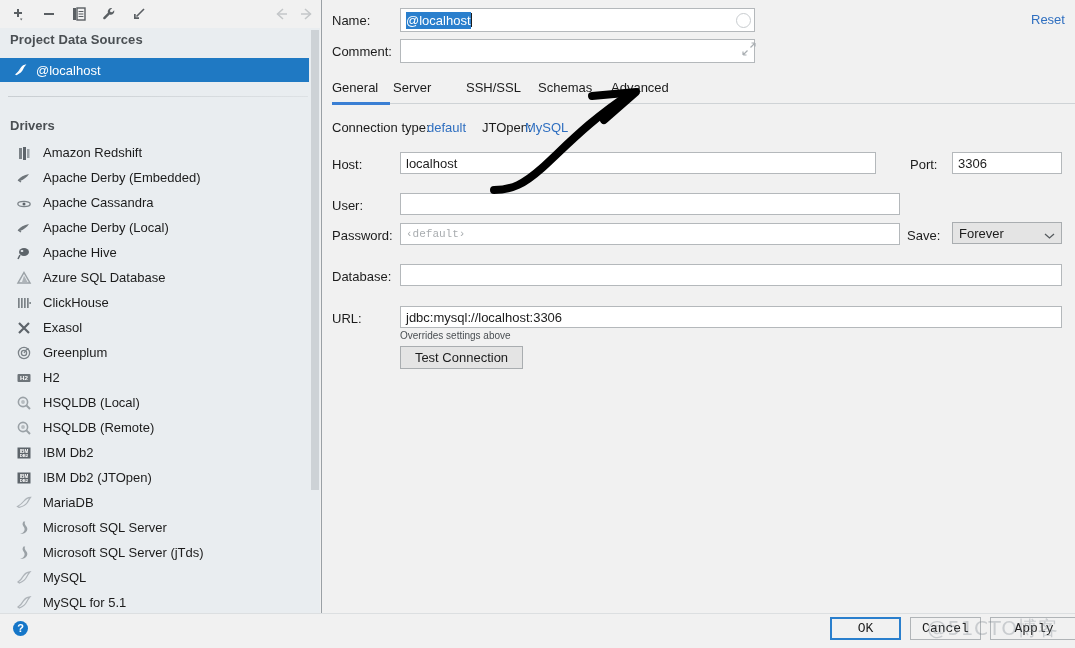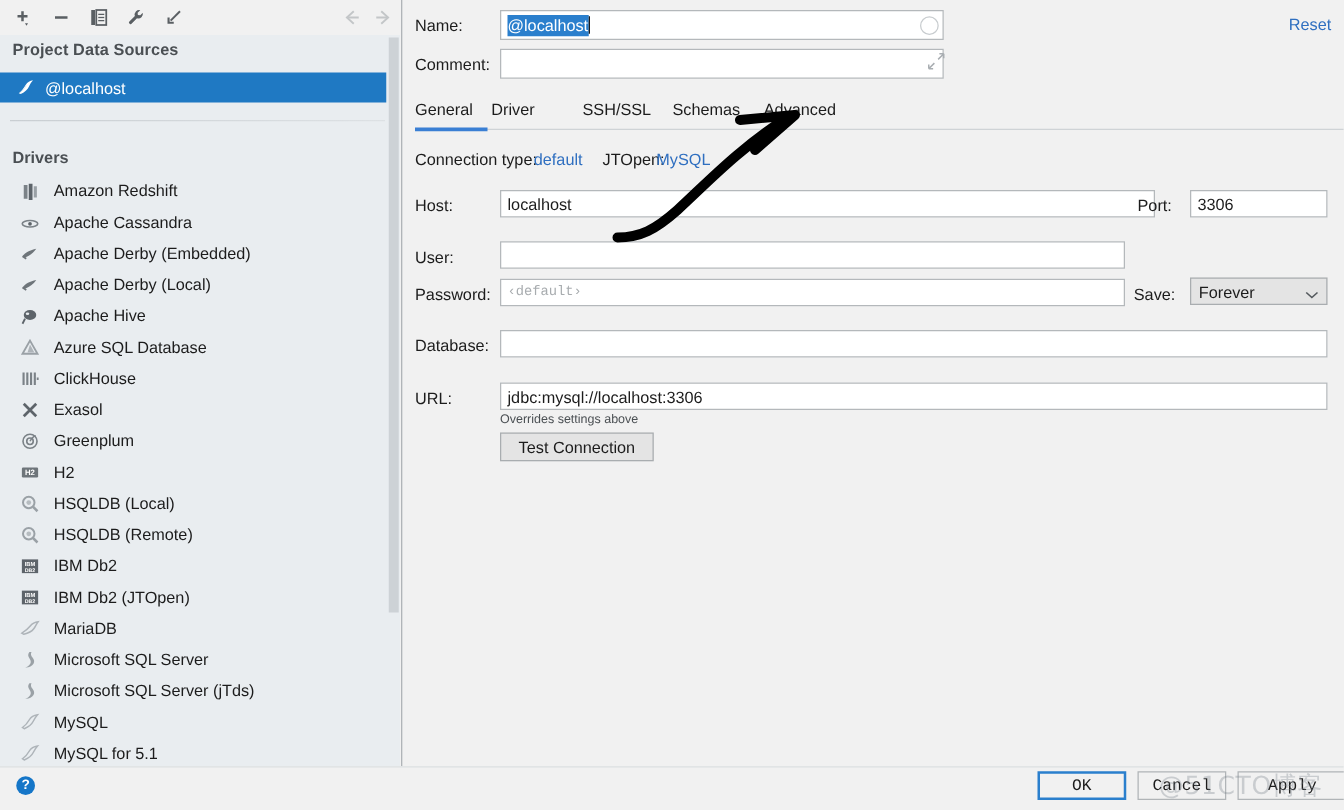--- a/index.html
+++ b/index.html
@@ -346,34 +346,34 @@
               <rect x="3" y="3" width="3" height="11" fill="#7b8287"></rect>
               <rect x="7" y="2" width="3" height="13" fill="#5d646a"></rect>
               <rect x="11" y="4" width="2.5" height="9" fill="#9aa1a6"></rect>
             </svg>
           </span>
           <span class="d-label">Amazon Redshift</span>
         </div>
         <div class="driver-row">
           <span class="d-ico">
             <svg width="16" height="16" viewBox="0 0 16 16">
+              <path d="M2 10 C4 7 8 5 13 4 C11 7 8 9.5 4 11 Z" fill="#6e757a"></path>
+              <path d="M2 10 L5 12" stroke="#6e757a" stroke-width="1.4"></path>
+            </svg>
+          </span>
+          <span class="d-label">Apache Derby (Embedded)</span>
+        </div>
+        <div class="driver-row">
+          <span class="d-ico">
+            <svg width="16" height="16" viewBox="0 0 16 16">
               <ellipse cx="8" cy="9" rx="6.2" ry="2.6" fill="none" stroke="#7b8287" stroke-width="1.3"></ellipse>
               <circle cx="8" cy="9" r="1.5" fill="#5d646a"></circle>
             </svg>
           </span>
           <span class="d-label">Apache Cassandra</span>
-        </div>
-        <div class="driver-row">
-          <span class="d-ico">
-            <svg width="16" height="16" viewBox="0 0 16 16">
-              <path d="M2 10 C4 7 8 5 13 4 C11 7 8 9.5 4 11 Z" fill="#6e757a"></path>
-              <path d="M2 10 L5 12" stroke="#6e757a" stroke-width="1.4"></path>
-            </svg>
-          </span>
-          <span class="d-label">Apache Derby (Embedded)</span>
         </div>
         <div class="driver-row">
           <span class="d-ico">
             <svg width="16" height="16" viewBox="0 0 16 16">
               <path d="M2 10 C4 7 8 5 13 4 C11 7 8 9.5 4 11 Z" fill="#6e757a"></path>
               <path d="M2 10 L5 12" stroke="#6e757a" stroke-width="1.4"></path>
             </svg>
           </span>
           <span class="d-label">Apache Derby (Local)</span>
         </div>
@@ -539,35 +539,35 @@
       <svg width="14" height="14" viewBox="0 0 14 14">
         <path d="M13 1 L8.5 5.5 M13 1 L13 4.5 M13 1 L9.5 1" stroke="#a9aeb2" stroke-width="1.2" fill="none"></path>
         <path d="M1 13 L5.5 8.5 M1 13 L1 9.5 M1 13 L4.5 13" stroke="#a9aeb2" stroke-width="1.2" fill="none"></path>
       </svg>
     </div>
 
     <div id="reset-link">Reset</div>
 
     <div id="tabs">
         <div class="tab" style="left: 0px;">General</div>
-        <div class="tab" style="left: 61px;">Driver</div>
+        <div class="tab" style="left: 61px;">Server</div>
         <div class="tab" style="left: 134px;">SSH/SSL</div>
         <div class="tab" style="left: 206px;">Schemas</div>
         <div class="tab" style="left: 279px;">Advanced</div>
       </div>
     <div id="tab-underline-base"></div>
     <div id="tab-underline-active"></div>
 
     <div class="lbl" style="left:10px; top:120px;">Connection type:</div>
     <div class="lbl link-blue" style="left:105px; top:120px;">default</div>
     <div class="lbl" style="left:160px; top:120px;">JTOpen:</div>
     <div class="lbl link-blue" style="left:203px; top:120px;">MySQL</div>
 
     <div class="lbl" style="left:10px; top:157px;">Host:</div>
-    <div class="txtfield" style="left:78px; top:152px; width:524px; height:22px;">
+    <div class="txtfield" style="left:78px; top:152px; width:476px; height:22px;">
       <span>localhost</span>
     </div>
     <div class="lbl" style="left:588px; top:157px;">Port:</div>
     <div class="txtfield" style="left:630px; top:152px; width:110px; height:22px;">
       <span>3306</span>
     </div>
 
     <div class="lbl" style="left:10px; top:198px;">User:</div>
     <div class="txtfield" style="left:78px; top:193px; width:500px; height:22px;">
       <span></span>

